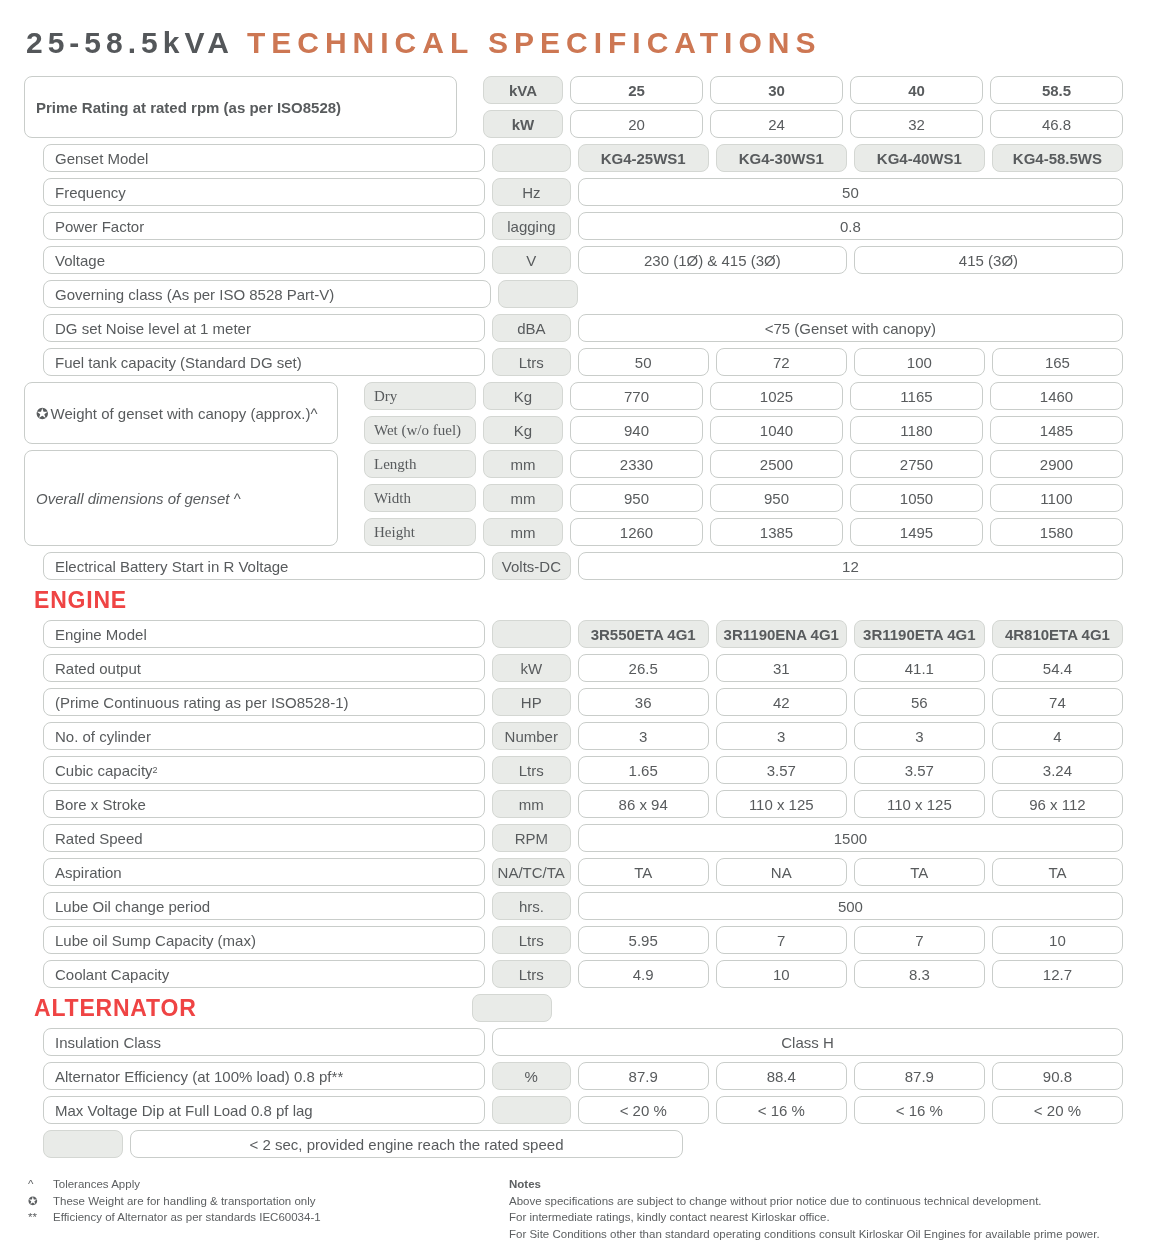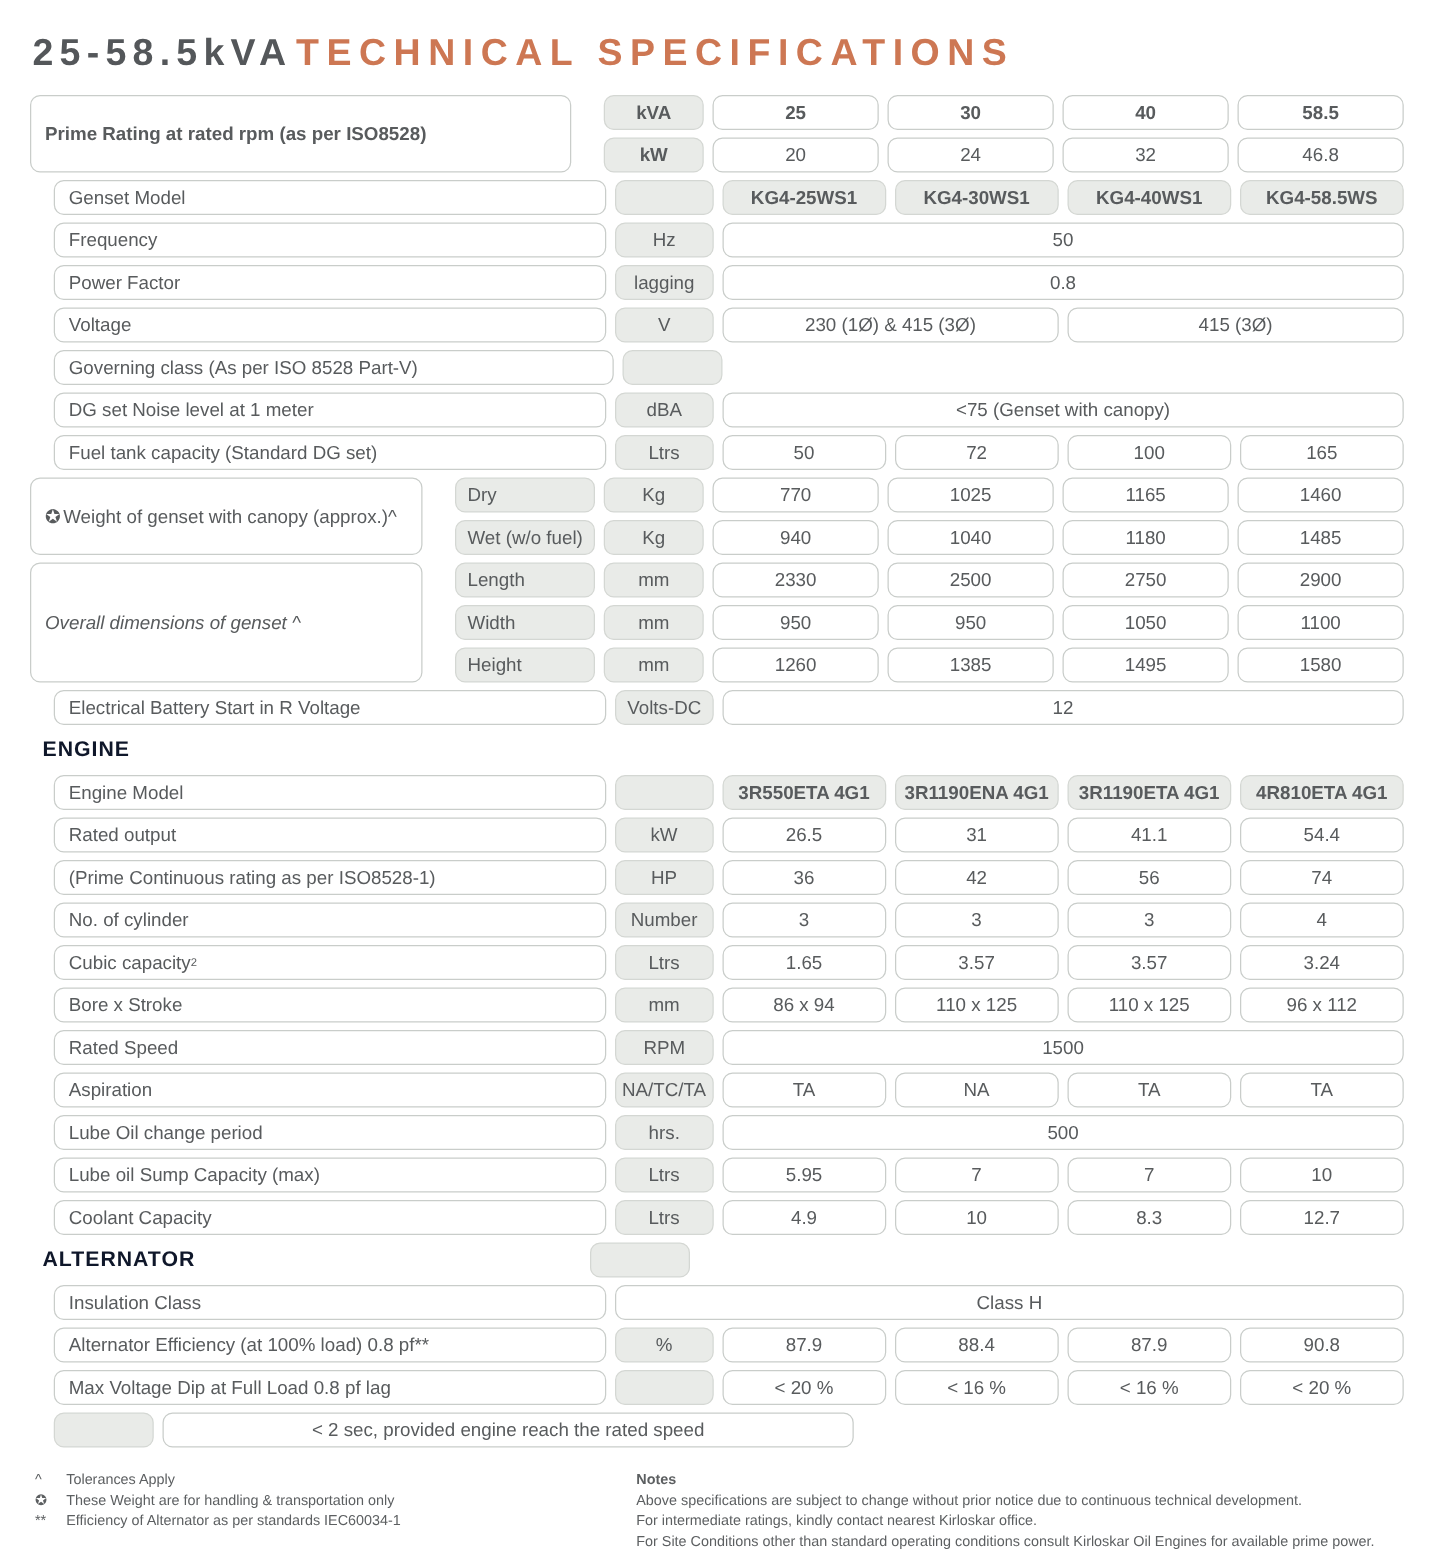--- a/index.html
+++ b/index.html
@@ -2,44 +2,44 @@
 <html><head>
 <meta charset="utf-8">
 <style>
   html,body{margin:0;padding:0;background:#ffffff;}
   .sheet{
     width:1149px;height:1242px;background:#ffffff;box-sizing:border-box;
     padding:22px 26px 0 24px;
     font-family:"Liberation Sans",sans-serif;color:#585b5d;overflow:hidden;
   }
   .title{font-size:30px;font-weight:600;letter-spacing:5px;color:#54575a;margin:4px 0 16px 2px;white-space:nowrap;}
-  .title-accent{color:#cd7753;letter-spacing:6px;margin-left:3px;font-weight:700;}
+  .title-accent{color:#cd7753;letter-spacing:6px;margin-left:13px;font-weight:700;}
   .tbl{display:flex;flex-direction:column;gap:6px;}
   .line{display:flex;gap:7px;margin-left:19px;}
   .grp{display:flex;gap:7px;}
   .gcol{display:flex;flex-direction:column;gap:6px;}
   .box{
     box-sizing:border-box;height:28px;border:1.5px solid #c9cdca;border-radius:8px;
     background:#fff;display:flex;align-items:center;justify-content:center;
     font-size:15px;line-height:1;white-space:nowrap;
   }
   .lbl{width:448px;justify-content:flex-start;padding:0 11px;}
   .lbl-a{width:332px;justify-content:flex-start;padding:0 11px;}
   .tall2{height:62px;}
   .tall3{height:96px;font-style:italic;}
   .gray{background:#e9ebe8;border-color:#d4d7d3;}
-  .sub{width:112px;justify-content:flex-start;padding:0 9px;}
+  .sub{width:112px;justify-content:flex-start;padding:0 9px;font-family:Liberation Serif, serif;}
   .unit{width:80px;}
   .cell{width:133px;}
   .span4{width:553px;}
   .span2{width:273px;}
   .spanU{width:640px;}
   .bold{font-weight:700;}
   .sect{height:28px;display:flex;align-items:center;gap:7px;}
-  .sect-title{font-size:17px;font-weight:700;color:#0f172a;letter-spacing:0.8px;padding-left:10px;width:441px;box-sizing:border-box;}
+  .sect-title{font-size:23px;font-weight:700;color:#ef4444;letter-spacing:0.8px;padding-left:10px;width:441px;box-sizing:border-box;}
   .wicon{font-size:15px;margin-right:2px;color:#585b5d;}
   sup{font-size:9px;line-height:0;}
   .footer{display:flex;margin-top:18px;font-size:11.5px;color:#5c5f61;}
   .f-left{width:478px;padding-left:4px;}
   .f-item{display:flex;gap:9px;line-height:16.5px;}
   .f-sym{min-width:16px;text-align:left;}
   .f-right{flex:1;line-height:16.5px;padding-left:3px;}
   .notes-title{font-weight:700;}
 </style>
 </head>

